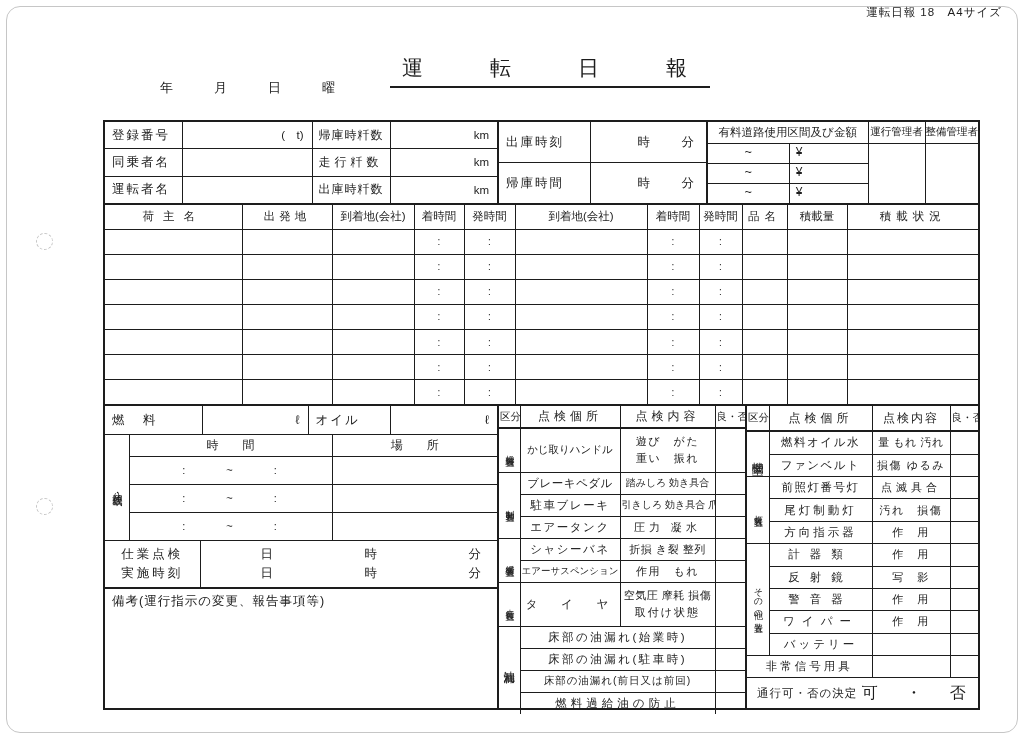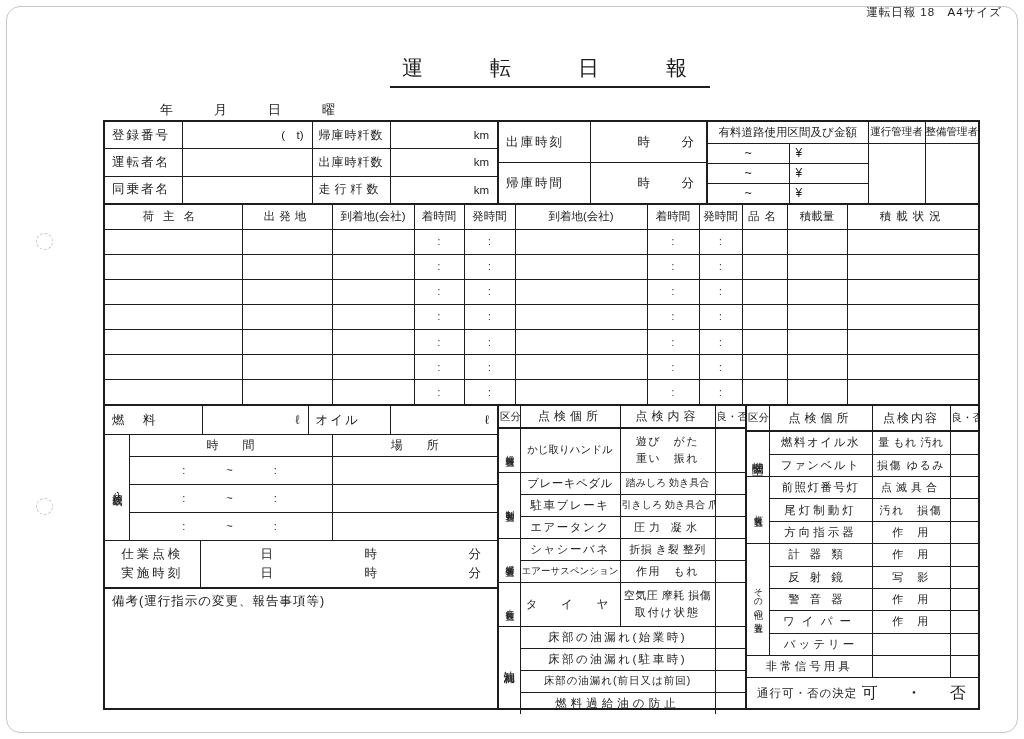--- a/index.html
+++ b/index.html
@@ -4,35 +4,35 @@
 <style>
   html,body{margin:0;padding:0;}
   body{
     width:1024px;height:739px;position:relative;background:#ffffff;
     font-family:"Liberation Sans","DejaVu Sans",sans-serif;color:#1d1d1d;
   }
   .page-border{position:absolute;inset:6px;border:1px solid #c6c6c6;border-radius:14px;pointer-events:none;}
   .corner{position:absolute;top:5px;right:22px;font-size:11.5px;letter-spacing:1px;}
   .title{position:absolute;left:390px;top:54px;font-size:21px;letter-spacing:23px;
          padding:0 0 4px 12px;border-bottom:2px solid #1d1d1d;white-space:nowrap;}
-  .dateline{position:absolute;left:160px;top:101px;font-size:13px;letter-spacing:14px;white-space:nowrap;}
+  .dateline{position:absolute;left:160px;top:79px;font-size:13px;letter-spacing:14px;white-space:nowrap;}
   .hole{position:absolute;left:36px;width:15px;height:15px;border:1.5px dashed #c4c4c4;border-radius:50%;}
   .hole.h1{top:233px;} .hole.h2{top:498px;}
 
   .form{position:absolute;left:103px;top:120px;width:877px;height:590px;
         border:2px solid #1d1d1d;box-sizing:border-box;display:flex;flex-direction:column;}
   .form *{box-sizing:border-box;}
 
   table{border-collapse:collapse;table-layout:fixed;width:100%;height:100%;border-style:hidden;}
   td{border:1px solid #1d1d1d;padding:0 2px;font-size:12.5px;overflow:hidden;white-space:nowrap;vertical-align:middle;}
 
   .sec-top{height:83px;flex:none;display:flex;border-bottom:2px solid #1d1d1d;min-height:0;}
   .gA{width:394px;border-right:2px solid #1d1d1d;}
   .gB{width:209px;border-right:2px solid #1d1d1d;}
-  .gC{flex:1;}
+  .gC{flex:1;font-family:Liberation Mono, monospace;}
   .sec-trip{height:201px;flex:none;border-bottom:2px solid #1d1d1d;min-height:0;}
   .sec-bottom{flex:1;display:flex;min-height:0;}
   .left-col{width:394px;border-right:2px solid #1d1d1d;display:flex;flex-direction:column;min-height:0;}
   .fuel{height:29px;flex:none;border-bottom:1px solid #1d1d1d;}
   .restbox{height:106px;flex:none;border-bottom:1px solid #1d1d1d;}
   .dutybox{height:48px;flex:none;border-bottom:2px solid #1d1d1d;}
   .remarks{flex:1;padding:4px 7px;font-size:12.5px;letter-spacing:1px;}
   .insp-area{flex:1;display:flex;min-height:0;}
   .iL{width:248px;border-right:2px solid #1d1d1d;}
   .iR{flex:1;}
@@ -79,29 +79,29 @@
             <col>
           </colgroup>
         <tbody>
             <tr>
           <td class="lab">登録番号</td>
           <td class="rt">(　t)</td>
           <td class="lab2">帰庫時粁数</td>
           <td class="rt">km</td>
         </tr>
         <tr>
+          <td class="lab">同乗者名</td>
+          <td class="rt"></td>
+          <td class="lab2" style="letter-spacing:4px;">走行粁数</td>
+          <td class="rt">km</td>
+        </tr>
+        <tr>
           <td class="lab">運転者名</td>
           <td class="rt"></td>
           <td class="lab2">出庫時粁数</td>
-          <td class="rt">km</td>
-        </tr>
-        <tr>
-          <td class="lab">同乗者名</td>
-          <td class="rt"></td>
-          <td class="lab2" style="letter-spacing:4px;">走行粁数</td>
           <td class="rt">km</td>
         </tr>
       </tbody>
         </table>
     </div>
 
     <div class="gB">
       <table>
         <colgroup>
             <col style="width:91px">

